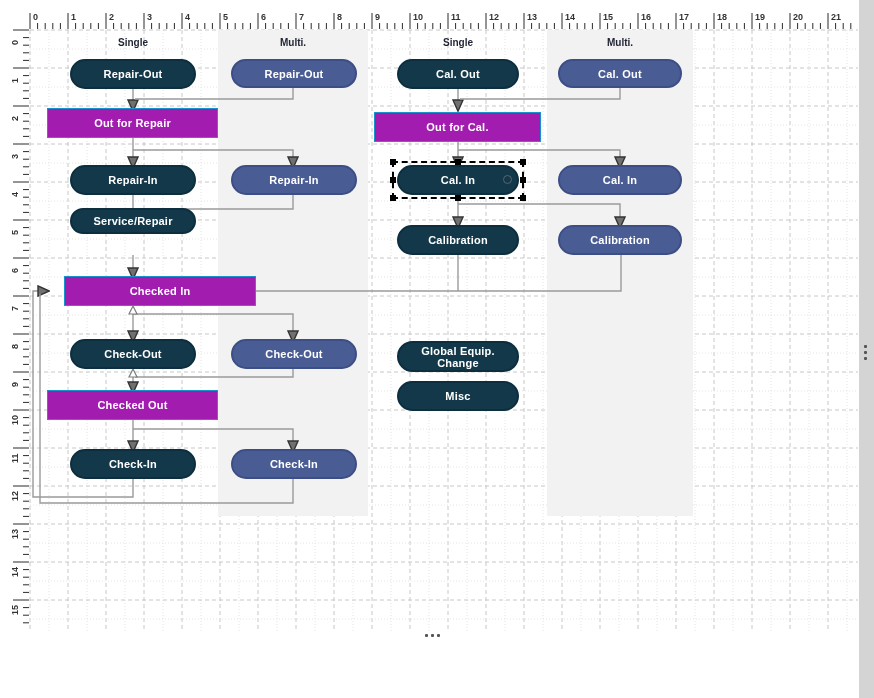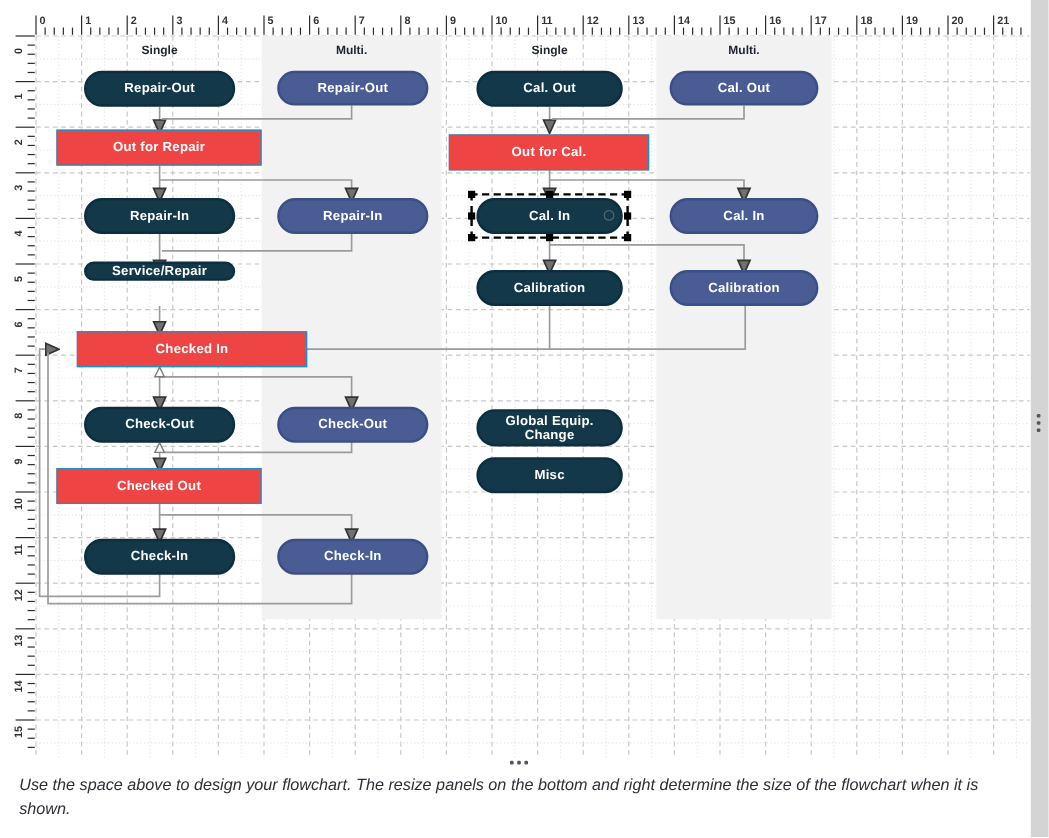--- a/index.html
+++ b/index.html
@@ -13,21 +13,21 @@
   .rnum{font-size:9px;font-weight:bold;fill:#333;font-family:"Liberation Sans",sans-serif;}
 
   .col-header{position:absolute;width:100px;text-align:center;font-size:10px;
               font-weight:bold;color:#1d2330;z-index:4;}
 
   .node{position:absolute;display:flex;align-items:center;justify-content:center;
         color:#fff;font-size:11px;font-weight:bold;box-sizing:border-box;z-index:5;
         text-align:center;letter-spacing:.2px;cursor:default;}
   .node.single{background:#12384a;border:2px solid #0c2e3e;border-radius:16px;}
   .node.multi {background:#4a5c94;border:2px solid #3c4e85;border-radius:16px;}
-  .node.status{background:#ef4444;border:1px solid #1792cb;border-radius:0;}
+  .node.status{background:#a21caf;border:1px solid #1792cb;border-radius:0;}
 
   .selection{position:absolute;left:392px;top:161px;width:132px;height:38px;
              border:2px dashed #000;box-sizing:border-box;z-index:6;}
   .handle{position:absolute;width:6px;height:6px;background:#000;z-index:7;}
   .h-nw{left:-4px;top:-4px;} .h-n{left:61px;top:-4px;} .h-ne{right:-4px;top:-4px;}
   .h-w{left:-4px;top:14px;}  .h-e{right:-4px;top:14px;}
   .h-sw{left:-4px;bottom:-4px;} .h-s{left:61px;bottom:-4px;} .h-se{right:-4px;bottom:-4px;}
   .conn-point{position:absolute;left:503px;top:175px;width:7px;height:7px;
               border:1.5px solid #56666f;border-radius:50%;z-index:7;}
 
@@ -399,21 +399,21 @@
   <div class="col-header" style="left:83px;top:37px">Single</div>
   <div class="col-header" style="left:243px;top:37px">Multi.</div>
   <div class="col-header" style="left:408px;top:37px">Single</div>
   <div class="col-header" style="left:570px;top:37px">Multi.</div>
 
   <div class="node single" style="left:70px;top:59px;width:126px;height:30px">Repair-Out</div>
   <div class="node multi" style="left:231px;top:59px;width:126px;height:29px">Repair-Out</div>
   <div class="node status" style="left:47px;top:108px;width:171px;height:30px">Out for Repair</div>
   <div class="node single" style="left:70px;top:165px;width:126px;height:30px">Repair-In</div>
   <div class="node multi" style="left:231px;top:165px;width:126px;height:30px">Repair-In</div>
-  <div class="node single" style="left:70px;top:218px;width:126px;height:16px">Service/Repair</div>
+  <div class="node single" style="left:70px;top:208px;width:126px;height:26px">Service/Repair</div>
   <div class="node status" style="left:64px;top:276px;width:192px;height:30px">Checked In</div>
   <div class="node single" style="left:70px;top:339px;width:126px;height:30px">Check-Out</div>
   <div class="node multi" style="left:231px;top:339px;width:126px;height:30px">Check-Out</div>
   <div class="node status" style="left:47px;top:390px;width:171px;height:30px">Checked Out</div>
   <div class="node single" style="left:70px;top:449px;width:126px;height:30px">Check-In</div>
   <div class="node multi" style="left:231px;top:449px;width:126px;height:30px">Check-In</div>
 
   <div class="node single" style="left:397px;top:59px;width:122px;height:30px">Cal. Out</div>
   <div class="node multi" style="left:558px;top:59px;width:124px;height:29px">Cal. Out</div>
   <div class="node status" style="left:374px;top:112px;width:167px;height:30px">Out for Cal.</div>
@@ -441,14 +441,13 @@
     <span class="dot"></span>
       <span class="dot"></span>
       <span class="dot"></span>
   </div>
   <div class="bottom-handle">
     <span class="dot"></span>
       <span class="dot"></span>
       <span class="dot"></span>
   </div>
 
-  <div class="footer">Use the space above to design your flowchart.  The resize panels on the bottom and right determine the size of the flowchart when it is shown.</div>
 </div>
 
 </body></html>

